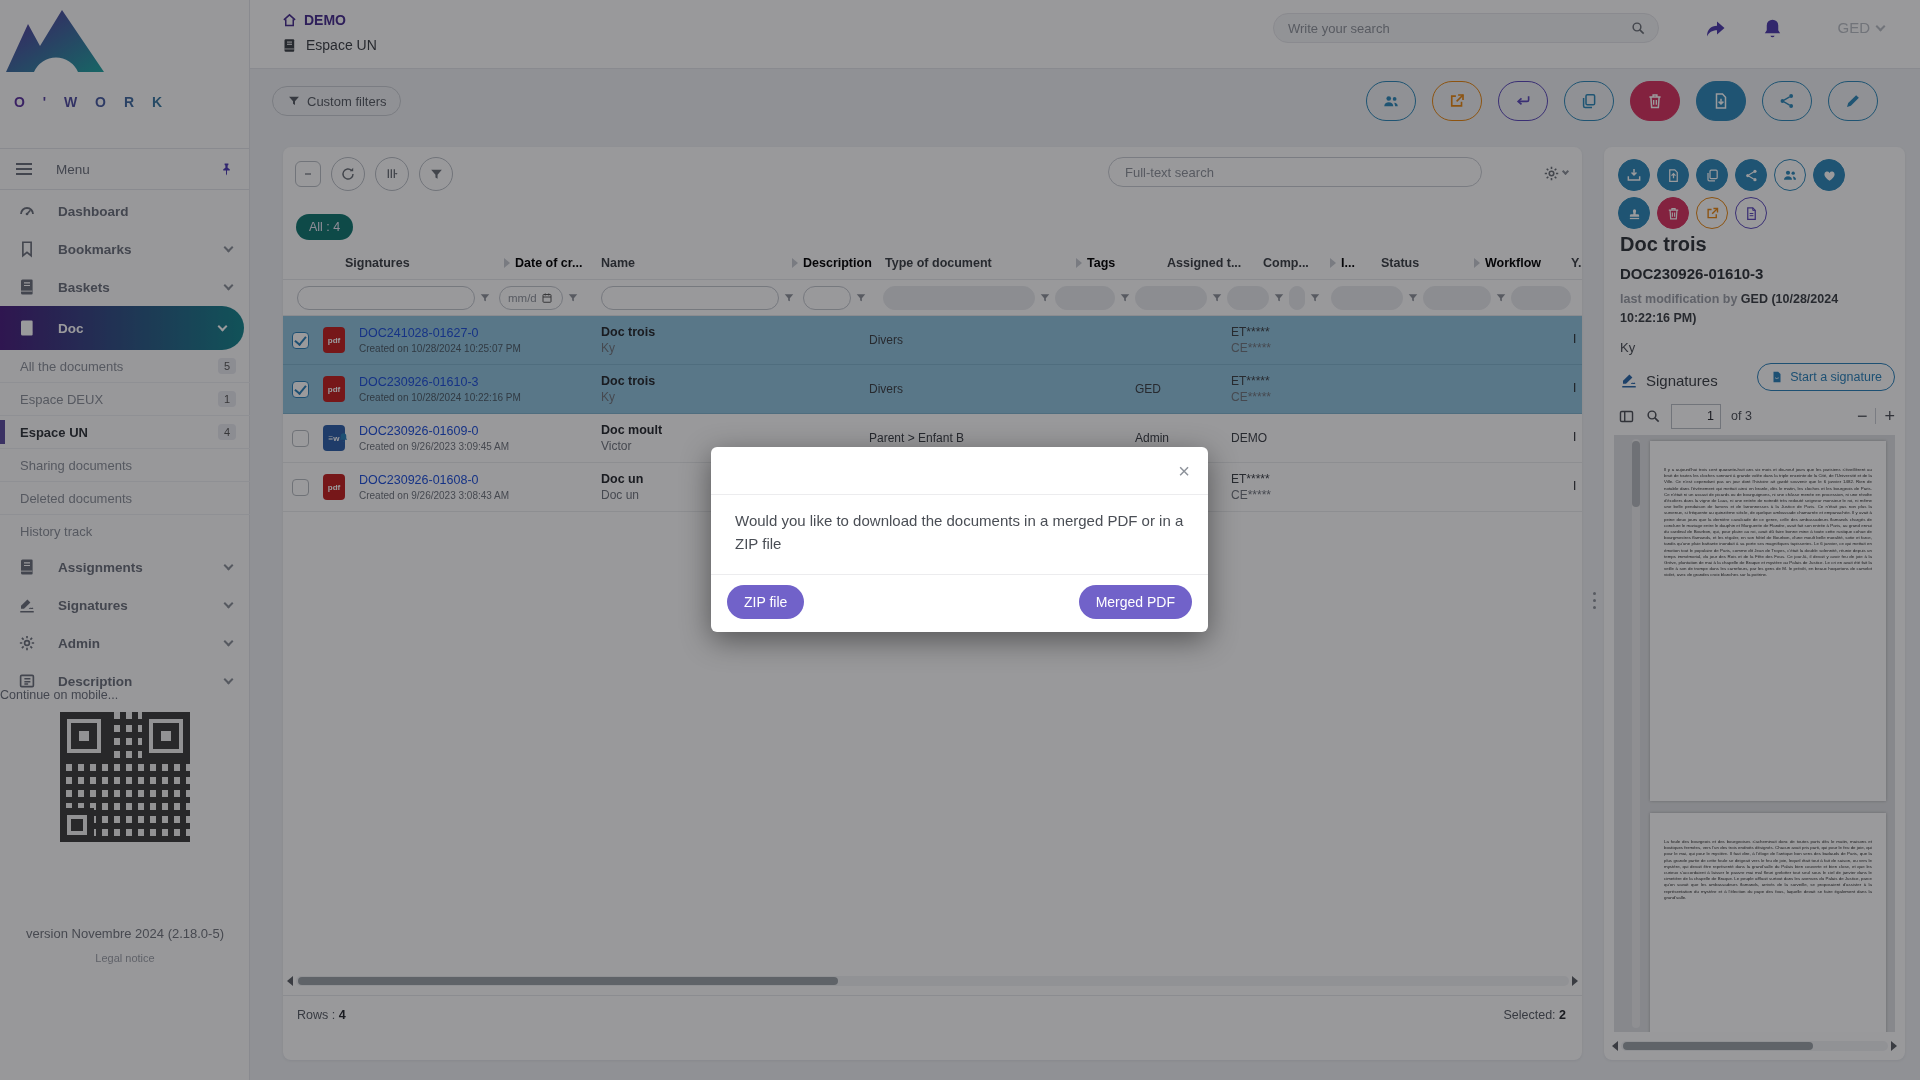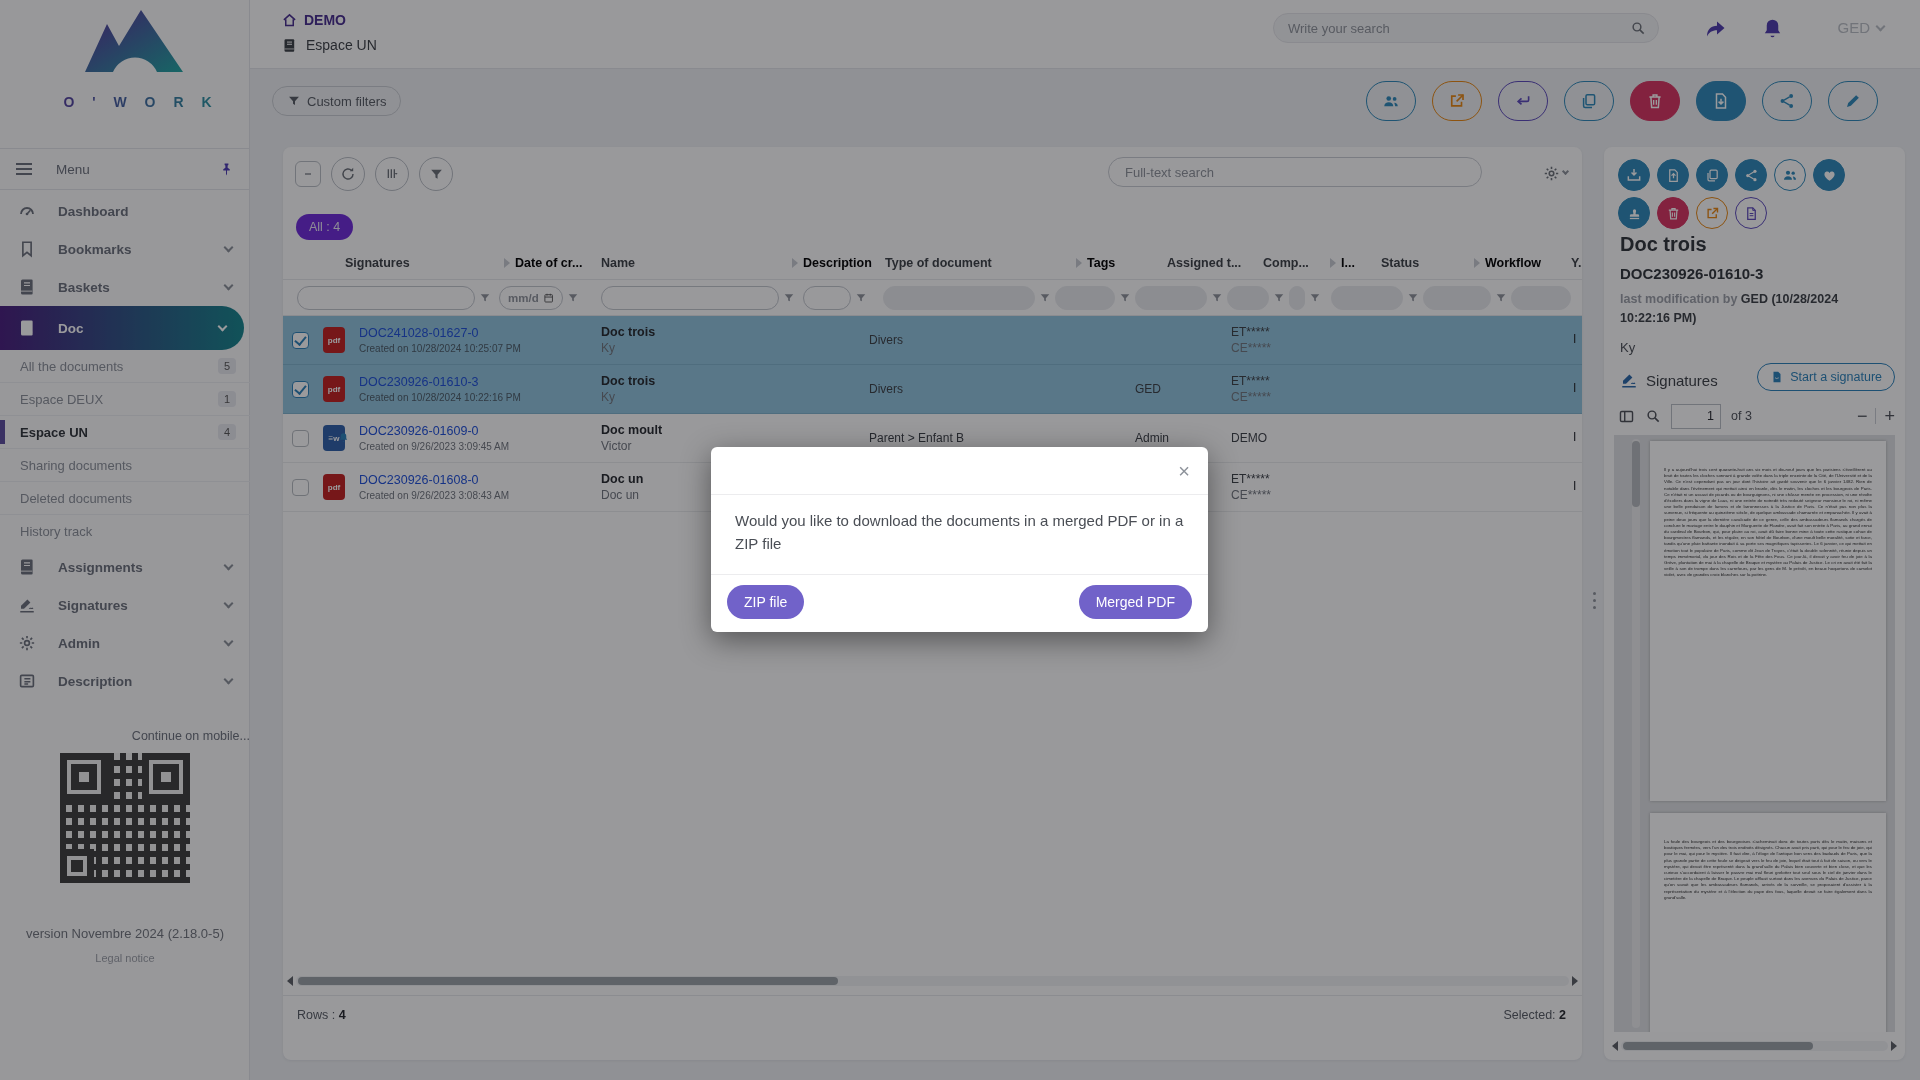--- a/index.html
+++ b/index.html
@@ -3,39 +3,39 @@
 <meta charset="utf-8">
 <style>
   html,body{margin:0;padding:0;background:#555;}
   *{box-sizing:border-box;font-family:"Liberation Sans","DejaVu Sans",sans-serif;}
   .screen{position:relative;width:1920px;height:1080px;background:#eef0f3;overflow:hidden;}
   .ic{display:inline-block;vertical-align:middle;}
   svg.ic{width:18px;height:18px;}
 
   
   .sidebar{position:absolute;left:0;top:0;width:250px;height:1080px;background:#fbfbfc;border-right:1px solid #e2e4e8;}
-  .logo{position:absolute;top:8px;left:0;width:250px;text-align:center;padding-left:18px;}
+  .logo{position:absolute;top:8px;left:0;width:250px;text-align:left;}
   .logo-word{font-size:14px;font-weight:bold;letter-spacing:7px;background:linear-gradient(90deg,#5b2d9e,#1ea5a0);-webkit-background-clip:text;background-clip:text;color:transparent;margin-left:14px;}
   .menu-row{position:absolute;top:148px;left:0;width:250px;height:42px;border-top:1px solid #e2e4e8;border-bottom:1px solid #e2e4e8;display:flex;align-items:center;padding:0 16px;color:#6a6f7a;}
   .hamb{width:16px;height:2px;background:#6a6f7a;box-shadow:0 5px 0 #6a6f7a,0 10px 0 #6a6f7a;margin-top:-10px;}
   .menu-row span.lbl{margin-left:24px;font-size:13.5px;}
   .nav{position:absolute;top:192px;left:0;width:250px;}
   .nv{display:flex;align-items:center;height:38px;padding:0 18px;color:#6a6f7a;font-size:13.5px;font-weight:bold;}
   .nv .lbl{margin-left:22px;flex:1;}
   .chev{width:7px;height:7px;border-right:2px solid #8a8f98;border-bottom:2px solid #8a8f98;transform:rotate(45deg);margin-top:-3px;}
   .nv.active{background:linear-gradient(90deg,#471c7c,#14848c);color:#fff;border-radius:0 22px 22px 0;margin-right:6px;height:44px;}
   .nv.active .chev{border-color:#fff;}
   .sub{padding:0;}
   .sv{display:flex;align-items:center;height:33px;padding:0 14px 0 20px;color:#8a8f98;font-size:13px;border-bottom:1px solid #eceef1;}
   .sv:last-child{border-bottom:none;}
   .sv .lbl{flex:1;}
   .sv.active{color:#2e3238;font-weight:bold;position:relative;}
   .sv.active:before{content:"";position:absolute;left:0;top:4px;bottom:4px;width:5px;background:#5a4b9e;}
   .badge{background:#e7e8ee;color:#555;border-radius:4px;font-size:11px;padding:2px 6px;font-weight:normal;}
-  .mobile{position:absolute;top:729px;left:0;width:250px;text-align:right;color:#6a6f7a;font-size:12.5px;}
+  .mobile{position:absolute;top:688px;left:0;width:250px;text-align:left;color:#6a6f7a;font-size:12.5px;}
   .qr{position:relative;width:130px;height:130px;margin:10px auto 0;background:
       repeating-linear-gradient(90deg,#3c3c3c 0 6px,transparent 6px 12px),
       repeating-linear-gradient(0deg,#3c3c3c 0 6px,#f2f2f2 6px 13px);}
   .qr:before,.qr:after,.qr .sq{content:"";position:absolute;width:34px;height:34px;background:#f2f2f2;border:7px solid #3c3c3c;box-shadow:inset 0 0 0 4px #f2f2f2,inset 0 0 0 12px #3c3c3c;}
   .qr:before{left:0;top:0;}
   .qr:after{right:0;top:0;}
   .qr .sq{left:0;bottom:0;}
   .version{position:absolute;top:926px;width:250px;text-align:center;color:#70747c;font-size:13px;}
   .legal{position:absolute;top:952px;width:250px;text-align:center;color:#9a9ea6;font-size:11px;}
 
@@ -63,27 +63,27 @@
 
   
   .card{position:absolute;left:283px;top:147px;width:1299px;height:913px;background:#fdfdfe;border-radius:8px;box-shadow:0 1px 3px rgba(40,40,60,.08);}
   .gtools{position:absolute;left:12px;top:10px;display:flex;align-items:center;gap:10px;color:#6a6f76;}
   .gbtn{width:34px;height:34px;border:1px solid #b9bec4;border-radius:50%;display:flex;align-items:center;justify-content:center;background:transparent;color:#6a6f76;}
   .gbtn.sq{width:26px;height:26px;border-radius:6px;}
   .ftsearch{position:absolute;left:825px;top:10px;width:374px;height:30px;border:1px solid #c9ccd2;border-radius:15px;display:flex;align-items:center;padding:0 14px;}
   .ftsearch input{flex:1;border:none;background:transparent;outline:none;font-size:13px;color:#444;}
   .ftsearch input::placeholder{color:#8d929a;}
   .gear-dd{position:absolute;left:1252px;top:12px;width:40px;height:28px;border:none;background:transparent;color:#6a6f76;display:flex;align-items:center;gap:3px;justify-content:center;}
-  .allpill{position:absolute;left:13px;top:67px;background:#6d28d9;color:#e8e5f5;border:none;border-radius:14px;font-size:12.5px;padding:6px 13px;}
+  .allpill{position:absolute;left:13px;top:67px;background:#0f766e;color:#e8e5f5;border:none;border-radius:14px;font-size:12.5px;padding:6px 13px;}
   .thead{position:absolute;left:0;top:100px;width:1299px;height:33px;display:flex;overflow:hidden;border-bottom:1px solid #e5e7ea;}
   .th{font-size:12.5px;font-weight:bold;color:#3a3e44;display:flex;align-items:center;flex:none;}
   .th.muted{color:#000000;}
   .sortc{width:0;height:0;border-top:5px solid transparent;border-bottom:5px solid transparent;border-left:6px solid #c6cad0;margin:0 5px;flex:none;align-self:center;}
   .frow{position:absolute;left:0;top:133px;width:1299px;height:36px;display:flex;overflow:hidden;border-bottom:1px solid #e5e7ea;align-items:center;}
-  .fc{flex:none;display:flex;align-items:center;font-weight:bold;}
+  .fc{flex:none;display:flex;align-items:center;}
   .fpill{height:24px;border:1px solid #c2c6cc;border-radius:12px;background:transparent;flex:1;display:flex;align-items:center;padding:0 8px;color:#8d929a;font-size:11.5px;gap:4px;}
   .fpill.fill{background:#e7e9ec;border-color:#e7e9ec;}
   .ffun{color:#8d929a;margin:0 4px;flex:none;}
   .rows{position:absolute;left:0;top:169px;width:1299px;}
   .row{position:relative;height:49px;border-bottom:1px solid #e8eaed;display:flex;overflow:hidden;}
   .row.sel{background:#8fc3dd;border-bottom:1px solid #7fb2cc;}
   .cell{flex:none;display:flex;flex-direction:column;justify-content:center;}
   .cb{width:17px;height:17px;border:1.5px solid #b6bac0;border-radius:4px;background:#fff;margin:auto;position:relative;}
   .cb.on{border-color:#2980b9;}
   .cb.on:after{content:"";position:absolute;left:4px;top:1px;width:5px;height:9px;border-right:2px solid #2980b9;border-bottom:2px solid #2980b9;transform:rotate(40deg);}

